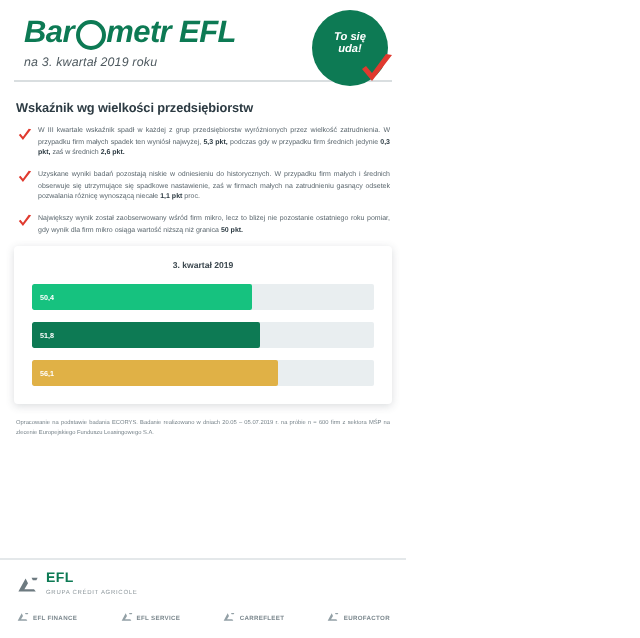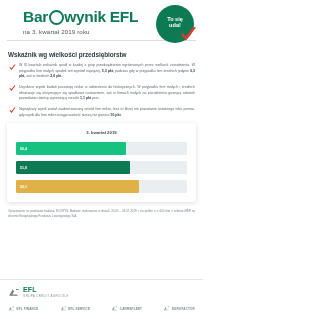--- a/index.html
+++ b/index.html
@@ -12,23 +12,24 @@
     height: 319px;
     overflow: hidden;
     font-family: "Liberation Sans", sans-serif;
     color: #3f4b52;
     position: relative;
   }
 
   
   .header {
     position: relative;
-    padding: 9px 0 0 23px;
+    padding: 9px 0 0 12px;
     height: 45px;
     box-sizing: border-box;
+    font-style: italic;
   }
   .brand-title {
     font-size: 15.5px;
     font-weight: bold;
     color: #0d7a54;
     letter-spacing: -0.3px;
     line-height: 1;
     white-space: nowrap;
     display: flex;
     align-items: center;
@@ -229,21 +230,21 @@
     letter-spacing: 0.15px;
   }
 </style>
 </head>
 <body>
 
 <div class="header">
   <div class="brand-title">
     <span>Bar</span>
     <span class="ring"></span>
-    <span>wynik EFL</span>
+    <span>metr EFL</span>
   </div>
   <div class="brand-sub">na 3. kwartał 2019 roku</div>
   <div class="header-rule"></div>
 
   <div class="badge">
     <div class="badge-text">
       <div>To się</div>
       <div>uda!</div>
     </div>
     <svg class="badge-check" viewBox="0 0 34 30">

